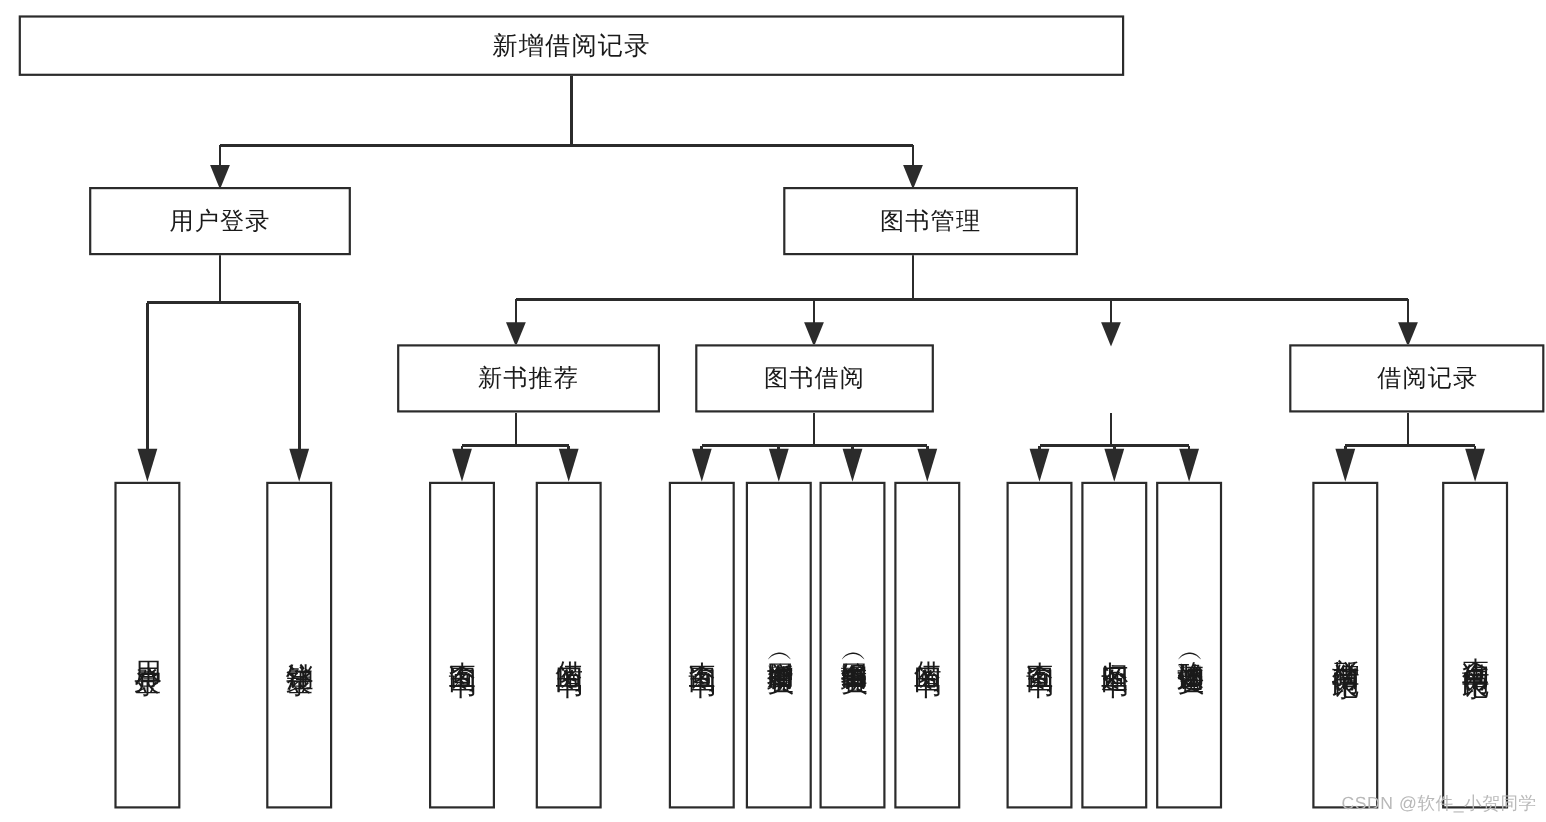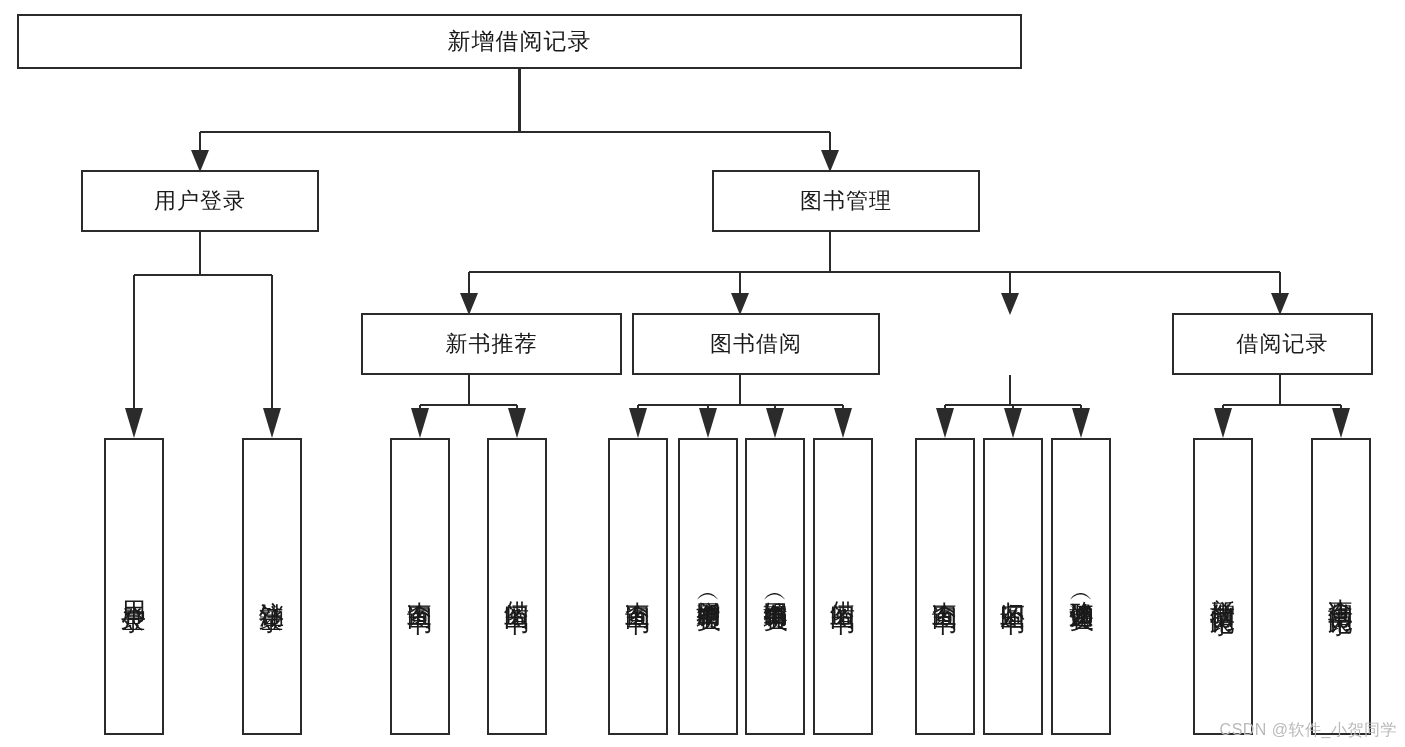--- a/index.html
+++ b/index.html
@@ -147,27 +147,27 @@
     <span class="node-label root">新增借阅记录</span>
   </div>
 
   <div class="node-box" style="left:81px;top:170px;width:238px;height:62px;">
     <span class="node-label">用户登录</span>
   </div>
   <div class="node-box" style="left:712px;top:170px;width:268px;height:62px;">
     <span class="node-label">图书管理</span>
   </div>
 
-  <div class="node-box" style="left:361px;top:313px;width:261px;height:62px;">
+  <div class="node-box" style="left:361px;top:313px;width:239px;height:62px;">
     <span class="node-label">新书推荐</span>
   </div>
-  <div class="node-box" style="left:632px;top:313px;width:248px;height:62px;">
+  <div class="node-box" style="left:632px;top:313px;width:217px;height:62px;">
     <span class="node-label">图书借阅</span>
   </div>
-  <div class="node-box" style="left:1172px;top:313px;width:201px;height:62px;padding-left:20px;">
+  <div class="node-box" style="left:1172px;top:313px;width:232px;height:62px;padding-left:20px;">
     <span class="node-label">借阅记录</span>
   </div>
 
   <div class="leaf-box" style="left:104px;top:438px;width:60px;height:297px;">
     <span class="leaf-label">用户登录</span>
   </div>
   <div class="leaf-box" style="left:242px;top:438px;width:60px;height:297px;">
     <span class="leaf-label">注销登录</span>
   </div>
 

